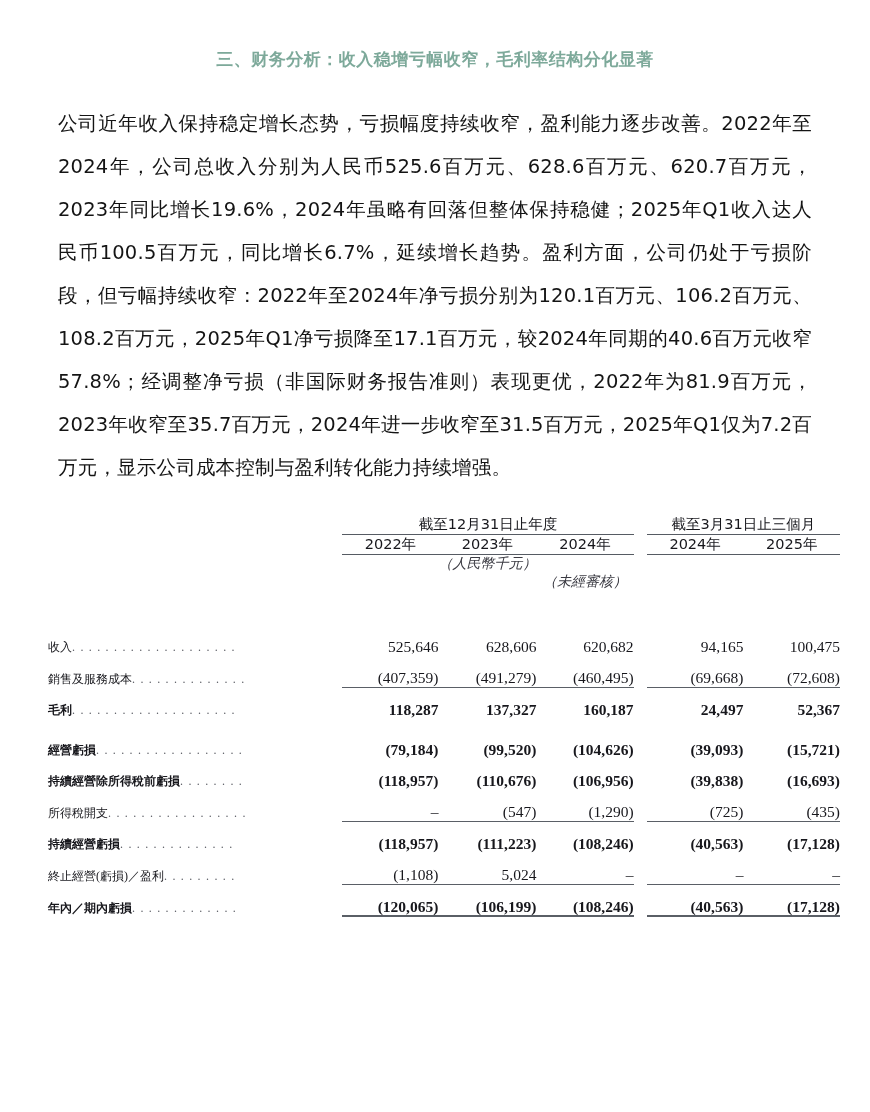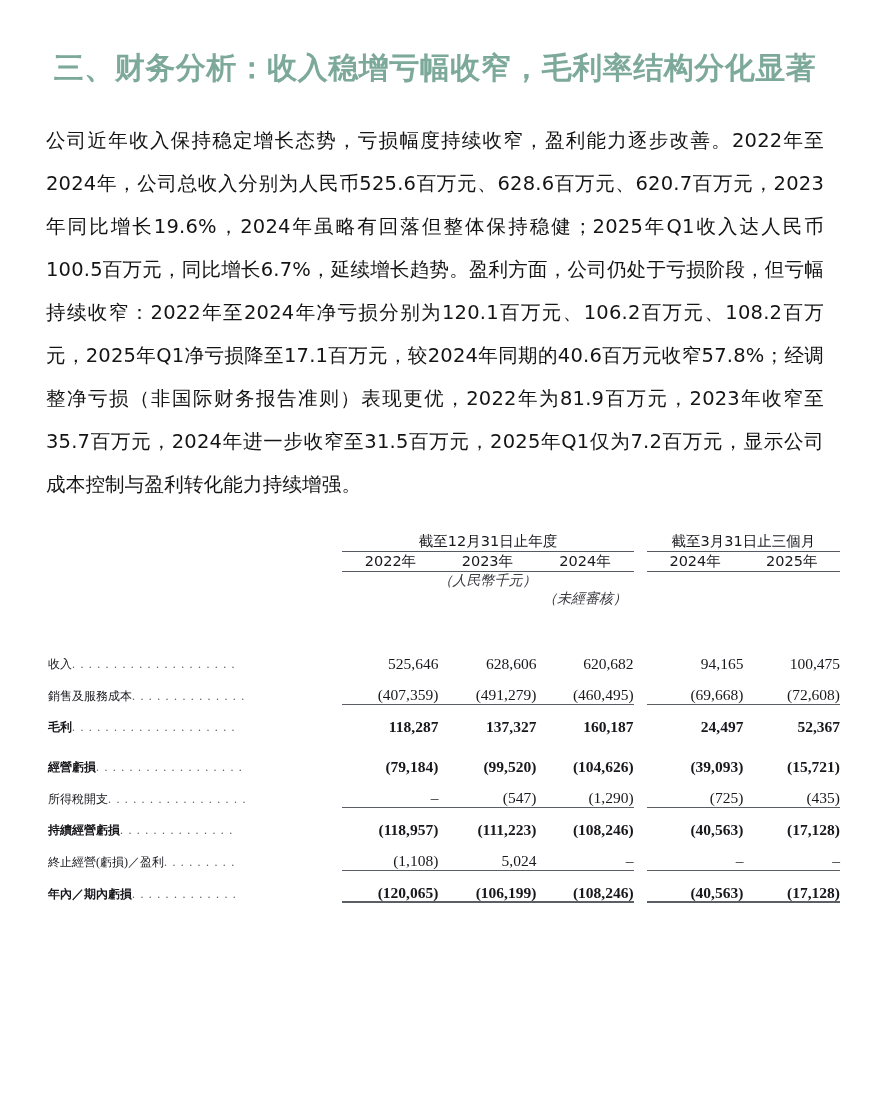--- a/index.html
+++ b/index.html
@@ -15,32 +15,32 @@
     color: #1a1a1a;
     overflow: hidden;
     position: relative;
   }
 
   
   .doc-heading {
     text-align: center;
     font-family: "DejaVu Sans", "Liberation Sans", sans-serif;
     font-weight: bold;
-    font-size: 30px;
+    font-size: 17px;
     letter-spacing: 0.5px;
     color: #7da99a;
     margin: 0;
     padding: 48px 40px 0 40px;
     line-height: 1.3;
     white-space: nowrap;
   }
 
   
   .body-wrap {
-    padding: 0 12px;
+    padding: 0 24px;
   }
   .para {
     font-family: "DejaVu Sans", "Liberation Sans", sans-serif;
     font-size: 19.5px;
     line-height: 43px;
     color: #141414;
     text-align: justify;
     text-justify: inter-character;
     margin: 32px 34px 0 34px;
     text-indent: 0;
@@ -255,20 +255,31 @@
           <span>經營虧損</span><span class="leader">. . . . . . . . . . . . . . . . . .</span>
         </td>
         <td class="num">(79,184)</td>
         <td class="num">(99,520)</td>
         <td class="num">(104,626)</td>
         <td></td>
         <td class="num">(39,093)</td>
         <td class="num">(15,721)</td>
       </tr>
 
+      <tr class="data-row bold">
+        <td class="lbl">
+          <span>持續經營除所得稅前虧損</span><span class="leader">. . . . . . . .</span>
+        </td>
+        <td class="num">(118,957)</td>
+        <td class="num">(110,676)</td>
+        <td class="num">(106,956)</td>
+        <td></td>
+        <td class="num">(39,838)</td>
+        <td class="num">(16,693)</td>
+      </tr>
 
       <tr class="data-row">
         <td class="lbl">
           <span>所得稅開支</span><span class="leader">. . . . . . . . . . . . . . . . .</span>
         </td>
         <td class="num rule-bottom">–</td>
         <td class="num rule-bottom">(547)</td>
         <td class="num rule-bottom">(1,290)</td>
         <td></td>
         <td class="num rule-bottom">(725)</td>

